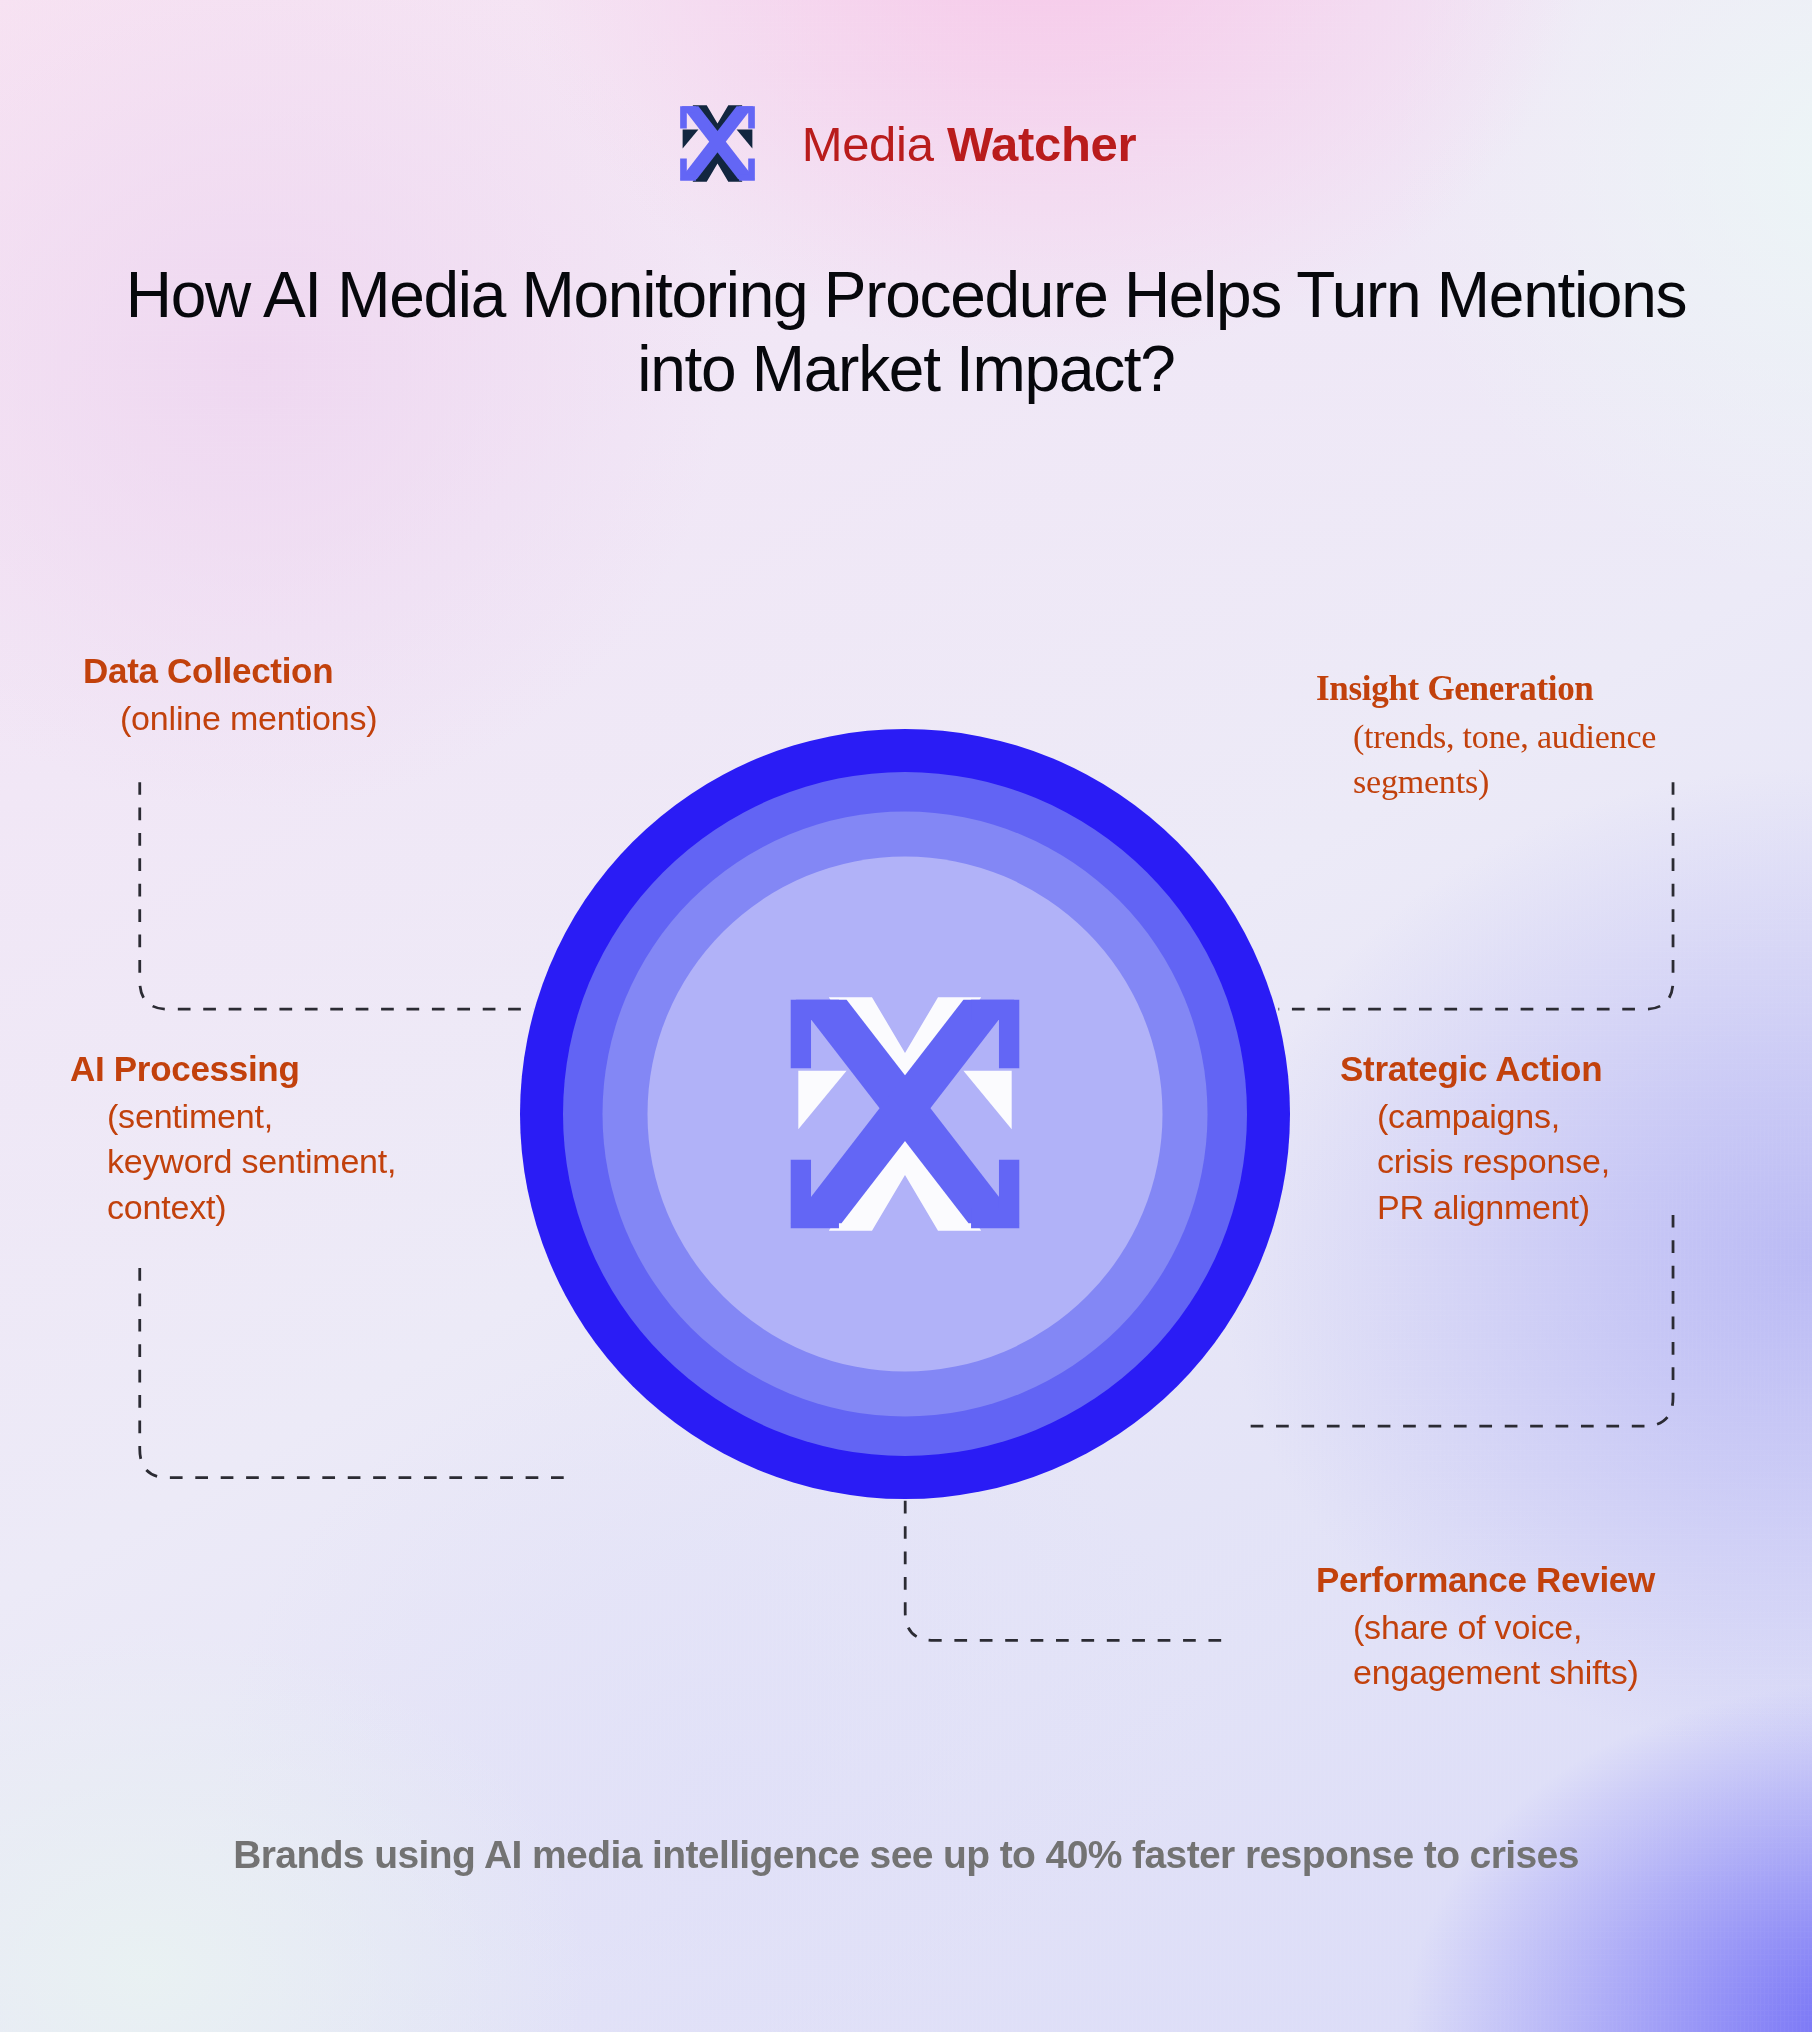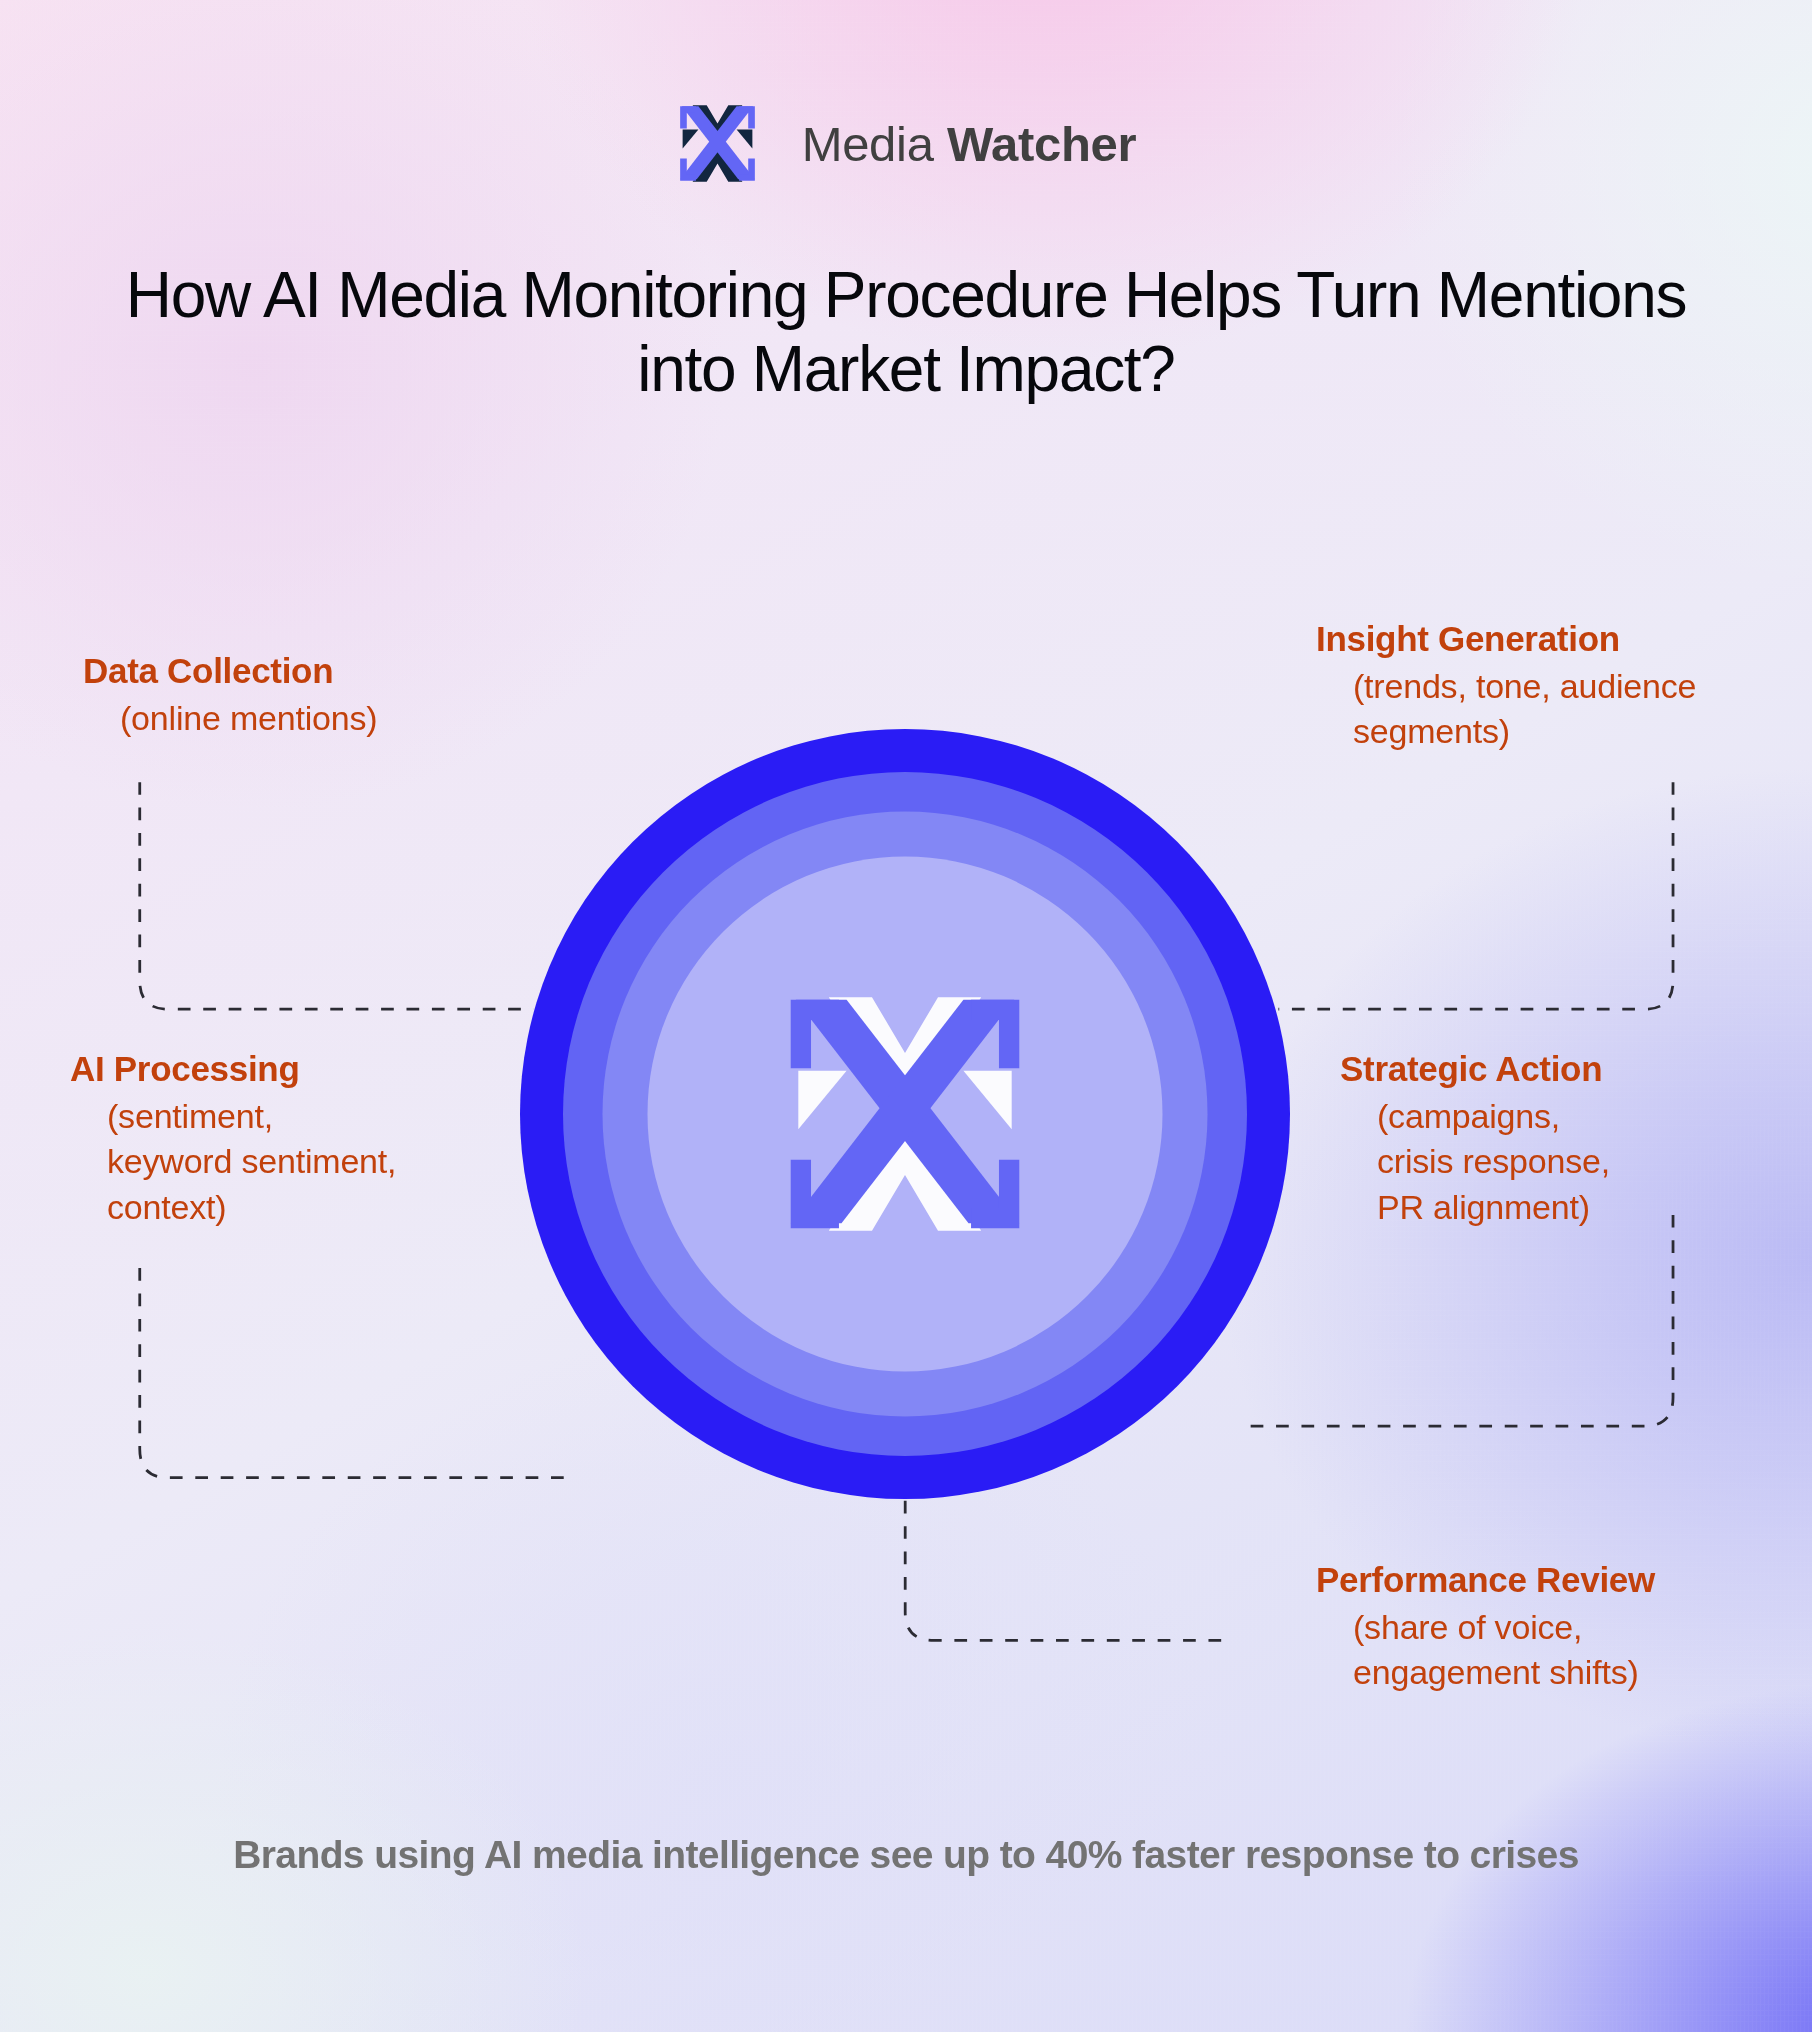--- a/index.html
+++ b/index.html
@@ -48,21 +48,21 @@
     width: 100%;
     display: flex;
     align-items: center;
     justify-content: center;
     gap: 27px;
   }
   .brand-mark { width: 83px; height: 83px; display: block; flex: none; }
   .brand-text {
     font-size: 49px;
     letter-spacing: -0.3px;
-    color: #404040;
+    color: #b91c1c;
     white-space: nowrap;
     font-weight: 400;
     margin-left: 16px;
   }
   .brand-text .b { font-weight: 700; }
 
   
   .title {
     position: absolute;
     top: 258px;
@@ -115,21 +115,21 @@
   }
   .label .sub {
     font-size: 34px;
     font-weight: 400;
     letter-spacing: -0.2px;
     line-height: 1.33;
     margin-left: 37px;
   }
   .lbl-data     { left: 83px;  top: 650px;  width: 492px; }
   .lbl-ai       { left: 70px;  top: 1048px; width: 445px; }
-  .lbl-insight  { left: 1316px; top: 618px;  width: 476px; }
+  .lbl-insight  { left: 1316px; top: 668px;  width: 476px; font-family: Liberation Serif, serif; }
   .lbl-strategy { left: 1340px; top: 1048px; width: 445px; }
   .lbl-perf     { left: 1316px; top: 1559px; width: 476px; }
   .lbl-insight .sub,
   .lbl-strategy .sub,
   .lbl-perf .sub { white-space: pre-line; }
   .lbl-ai .sub   { white-space: pre-line; }
 
   
   .footer {
     position: absolute;

